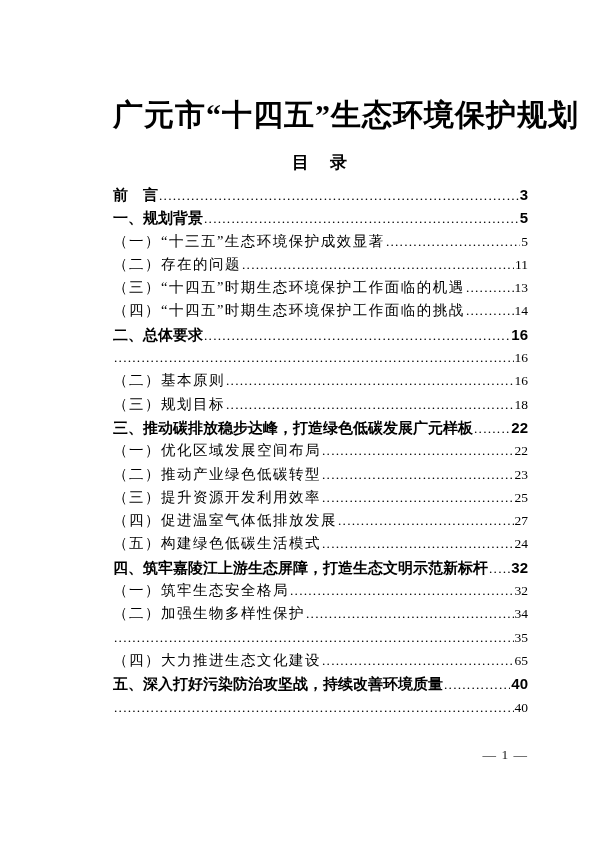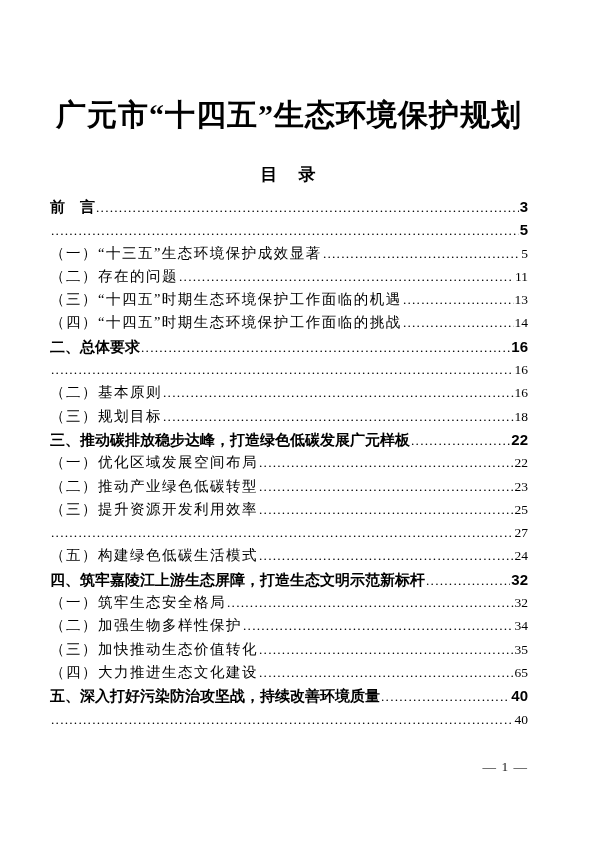--- a/index.html
+++ b/index.html
@@ -7,34 +7,34 @@
     width: 600px;
     height: 848px;
     background: #ffffff;
     color: #000000;
     font-family: "Liberation Serif", serif;
     overflow: hidden;
   }
   .page {
     width: 600px;
     height: 848px;
-    padding: 95px 72px 0 50px;
+    padding: 95px 72px 0 113px;
     background: #ffffff;
   }
   .doc-title {
     text-align: center;
     font-family: "Liberation Serif", serif;
     font-weight: 700;
     font-size: 30px;
     line-height: 40px;
     letter-spacing: 1px;
     white-space: nowrap;
   }
   .toc-heading {
-    margin-top: 28px;
+    margin-top: 16px;
     text-align: center;
     font-family: "Liberation Serif", serif;
     font-weight: 700;
     font-size: 17px;
     line-height: 24px;
     letter-spacing: 2px;
   }
   .toc-list {
     margin-top: 8px;
   }
@@ -90,20 +90,21 @@
 
   <h2 class="toc-heading">目　录</h2>
 
   <div class="toc-list">
       <div class="toc-line level-1">
         <span class="toc-label">前　言</span>
         <span class="toc-dots">........................................................................................................................................................................................................</span>
         <span class="toc-page">3</span>
       </div>
       <div class="toc-line level-1">
+        <span class="toc-label">一、规划背景</span>
         <span class="toc-dots">........................................................................................................................................................................................................</span>
         <span class="toc-page">5</span>
       </div>
       <div class="toc-line level-2">
         <span class="toc-label">（一）“十三五”生态环境保护成效显著</span>
         <span class="toc-dots">........................................................................................................................................................................................................</span>
         <span class="toc-page">5</span>
       </div>
       <div class="toc-line level-2">
         <span class="toc-label">（二）存在的问题</span>
@@ -153,20 +154,21 @@
         <span class="toc-label">（二）推动产业绿色低碳转型</span>
         <span class="toc-dots">........................................................................................................................................................................................................</span>
         <span class="toc-page">23</span>
       </div>
       <div class="toc-line level-2">
         <span class="toc-label">（三）提升资源开发利用效率</span>
         <span class="toc-dots">........................................................................................................................................................................................................</span>
         <span class="toc-page">25</span>
       </div>
       <div class="toc-line level-2">
+        <span class="toc-label">（四）促进温室气体低排放发展</span>
         <span class="toc-dots">........................................................................................................................................................................................................</span>
         <span class="toc-page">27</span>
       </div>
       <div class="toc-line level-2">
         <span class="toc-label">（五）构建绿色低碳生活模式</span>
         <span class="toc-dots">........................................................................................................................................................................................................</span>
         <span class="toc-page">24</span>
       </div>
       <div class="toc-line level-1">
         <span class="toc-label">四、筑牢嘉陵江上游生态屏障，打造生态文明示范新标杆</span>
@@ -177,21 +179,20 @@
         <span class="toc-label">（一）筑牢生态安全格局</span>
         <span class="toc-dots">........................................................................................................................................................................................................</span>
         <span class="toc-page">32</span>
       </div>
       <div class="toc-line level-2">
         <span class="toc-label">（二）加强生物多样性保护</span>
         <span class="toc-dots">........................................................................................................................................................................................................</span>
         <span class="toc-page">34</span>
       </div>
       <div class="toc-line level-2">
-        <span class="toc-label">（三）加快推动生态价值转化</span>
         <span class="toc-dots">........................................................................................................................................................................................................</span>
         <span class="toc-page">35</span>
       </div>
       <div class="toc-line level-2">
         <span class="toc-label">（四）大力推进生态文化建设</span>
         <span class="toc-dots">........................................................................................................................................................................................................</span>
         <span class="toc-page">65</span>
       </div>
       <div class="toc-line level-1">
         <span class="toc-label">五、深入打好污染防治攻坚战，持续改善环境质量</span>

